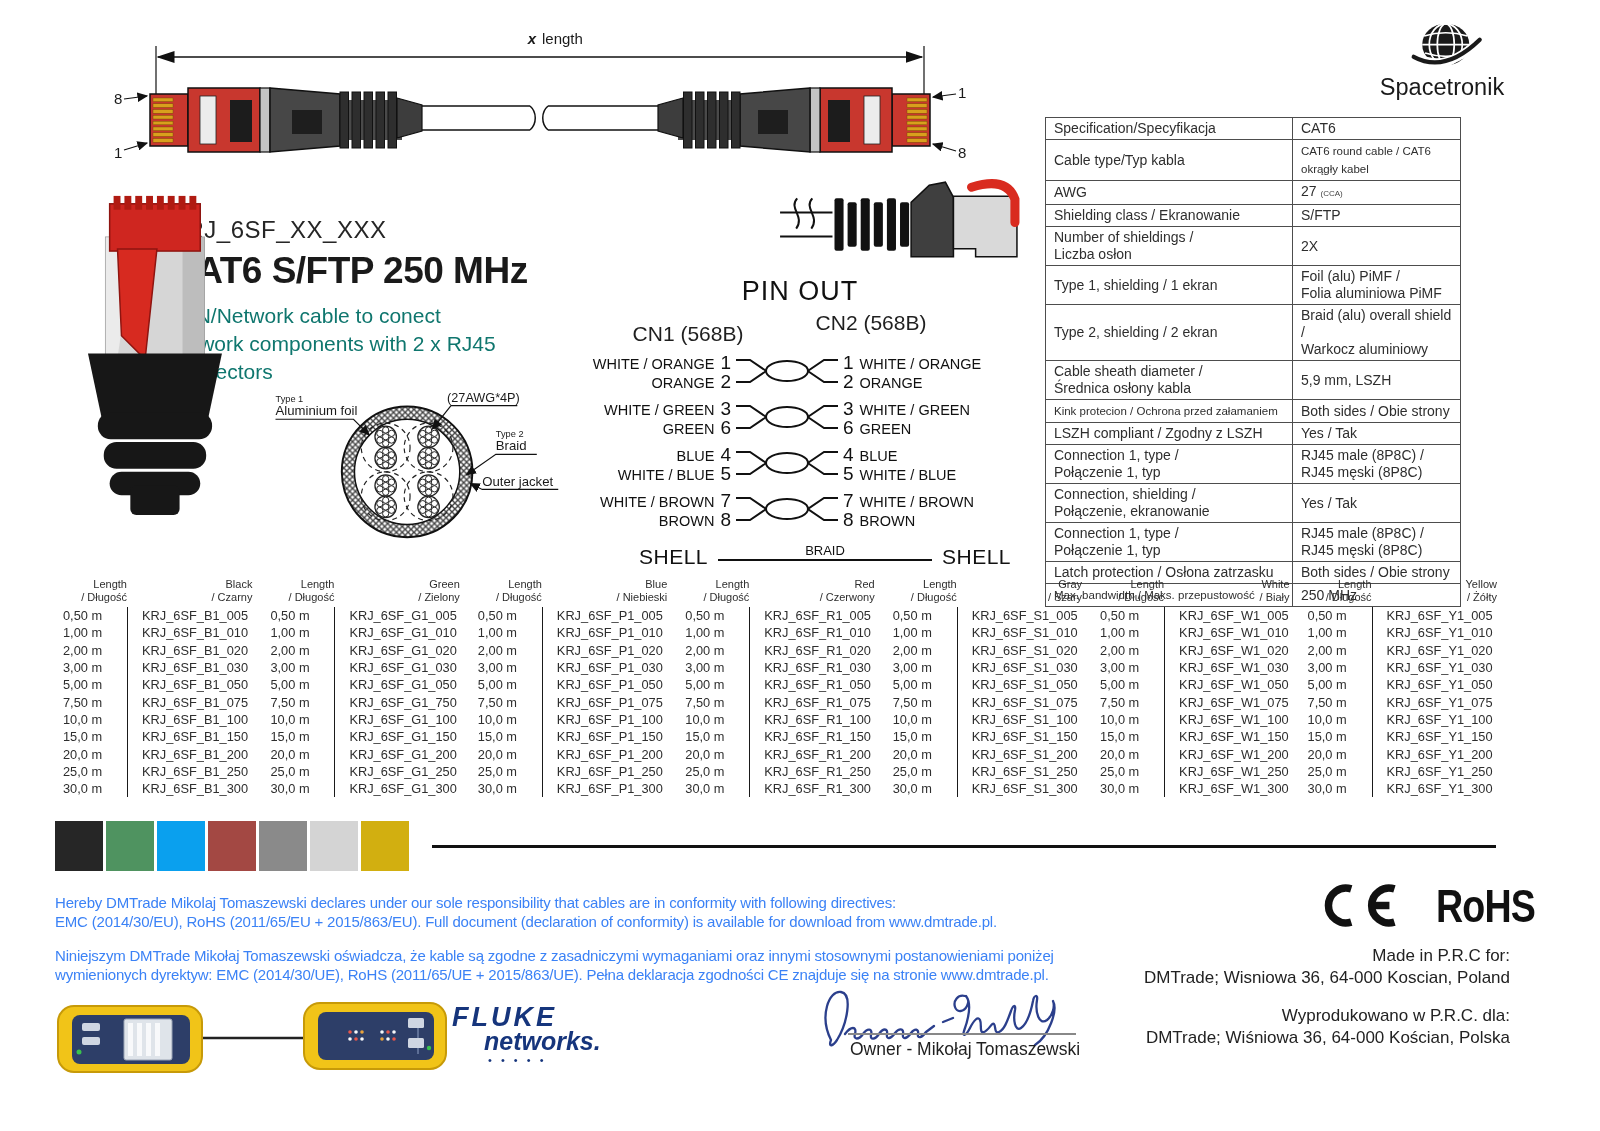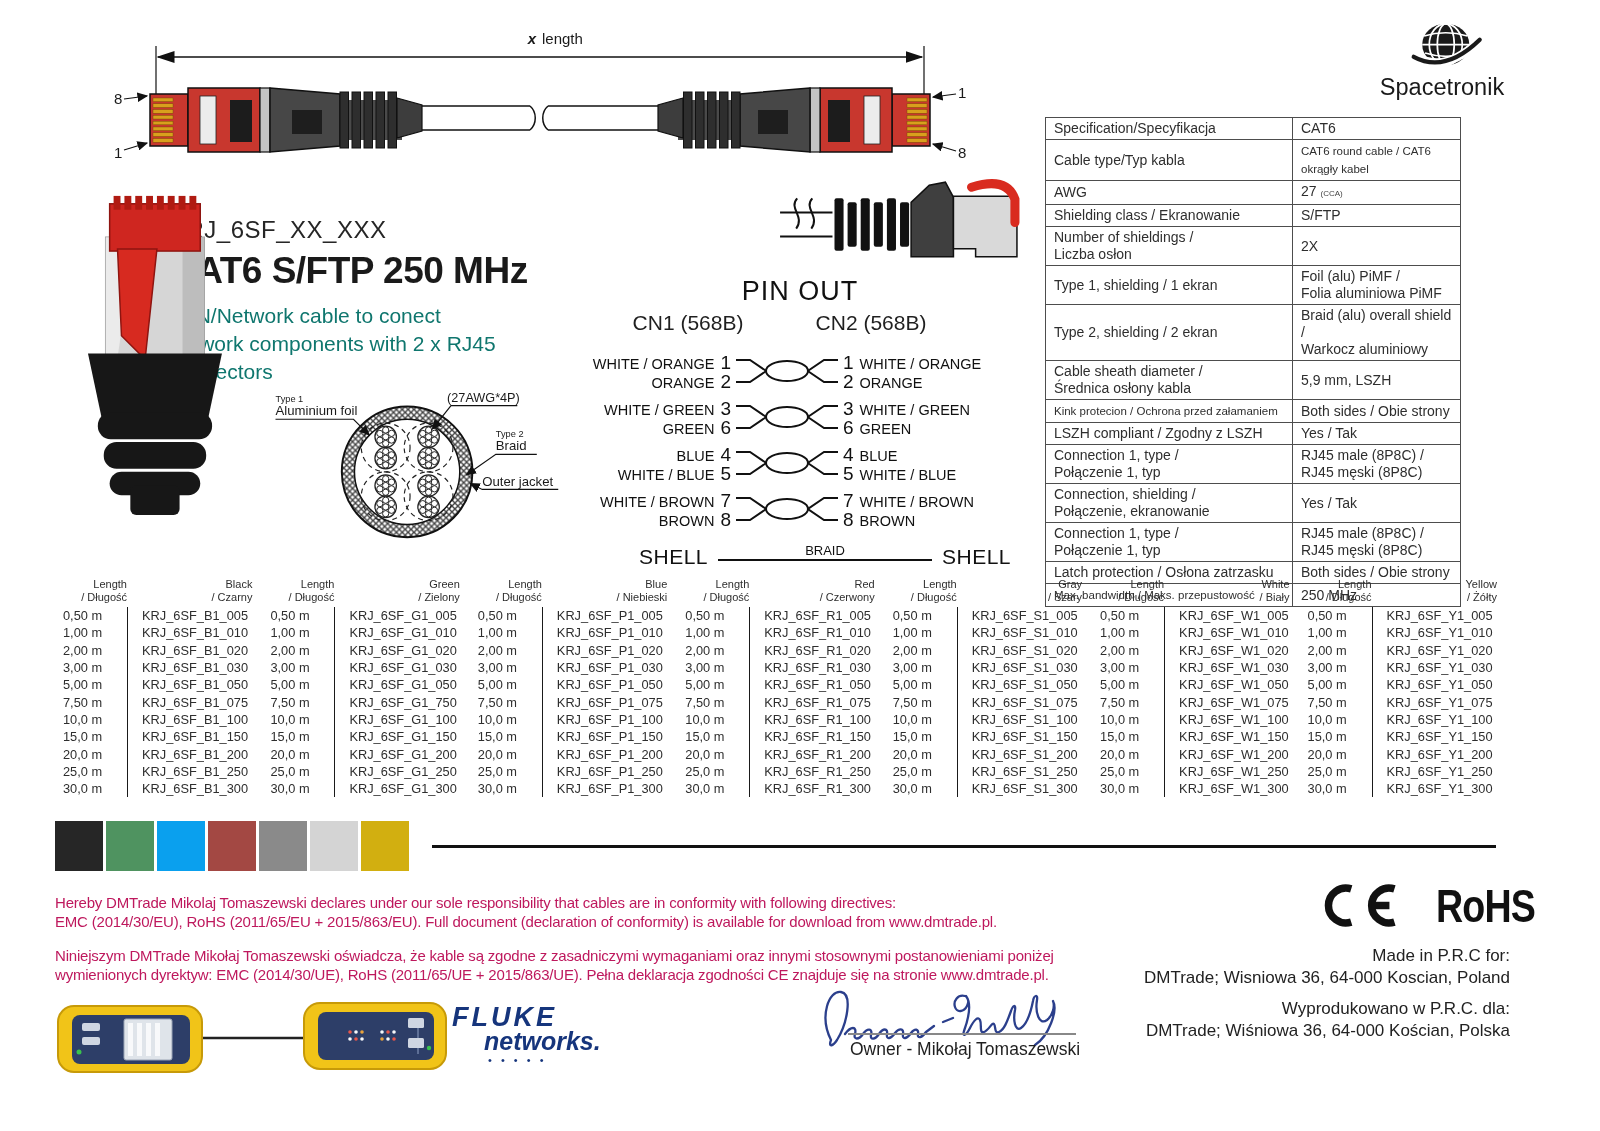--- a/index.html
+++ b/index.html
@@ -21,21 +21,21 @@
 
   
   .rj45-photo { position:absolute; left:57px; top:190px; }
   .cross-section { position:absolute; left:256px; top:386px; }
   .side-connector { position:absolute; left:772px; top:172px; }
 
   
   .pinout { position:absolute; left:583px; top:276px; width:434px; }
   .po-title { text-align:center; font-size:27px; color:#111; letter-spacing:1px; }
   .po-cn-row { position:relative; height:34px; margin-top:4px; }
-  .po-cn1 { position:absolute; left:10px; width:190px; text-align:center; font-size:21px; }
+  .po-cn1 { position:absolute; left:10px; width:190px; text-align:center; font-size:21px;margin-top:11px; }
   .po-cn2 { position:absolute; left:188px; width:200px; text-align:center; font-size:21px; }
   .po-pairs { margin-top:6px; }
   .pp-row { display:flex; align-items:center; margin-bottom:2px; }
   .pp-left { width:148px; }
   .pp-mid { width:102px; margin:0 5px; flex:none; }
   .pp-right { flex:1; }
   .pp-line { height:19.5px; display:flex; align-items:baseline; gap:6px; }
   .pp-left .pp-line { justify-content:flex-end; }
   .pp-num { font-size:19px; line-height:18px; color:#111; }
   .pp-lab { font-size:14.5px; color:#111; }
@@ -61,32 +61,32 @@
   .pt-row { display:flex; height:17.3px; align-items:center; }
   .pt-len { width:72px; font-size:12.8px; color:#2e2e2e; padding-left:8px; }
   .pt-code { flex:1; align-self:stretch; display:flex; align-items:center; border-left:1.5px solid #1a1a1a; font-size:12.8px; color:#2e2e2e; padding-left:14px; }
 
   
   .swatches { position:absolute; left:55px; top:821px; display:flex; gap:3px; }
   .swatch { width:48px; height:50px; }
   .swatch-line { position:absolute; left:432px; top:845px; width:1064px; height:2.5px; background:#111; }
 
   
-  .declaration { position:absolute; left:55px; top:893px; width:1030px; font-size:15px; line-height:19px; color:#be185d; letter-spacing:-.2px; }
+  .declaration { position:absolute; left:55px; top:893px; width:1030px; font-size:15px; line-height:19px; color:#3b82f6; letter-spacing:-.2px; }
   .decl-para { white-space:pre-line; }
   .decl-para + .decl-para { margin-top:15px; }
 
   
   .certs { position:absolute; left:1318px; top:878px; display:flex; align-items:center; gap:10px; }
   .rohs { font-size:47px; font-weight:bold; color:#111; letter-spacing:-1px; transform:scaleX(.8); transform-origin:left center; white-space:nowrap; }
 
   
   .madein { position:absolute; right:90px; top:945px; text-align:right; font-size:17px; line-height:22px; color:#222; }
   .madein-block { white-space:pre-line; }
-  .madein-block + .madein-block { margin-top:9px; }
+  .madein-block + .madein-block { margin-top:16px; }
 
   
   .testers { position:absolute; left:52px; top:992px; }
   .fluke-logo { position:absolute; left:452px; top:1002px; color:#16357c; font-style:italic; }
   .fluke-line1 { font-size:27px; font-weight:bold; letter-spacing:3px; }
   .fluke-line2 { font-size:25px; font-weight:600; margin-left:32px; margin-top:-6px;text-align:right; }
   .fluke-dots { font-size:11px; letter-spacing:3px; margin-left:36px; margin-top:-2px; font-style:normal; }
 
   
   .signature { position:absolute; left:815px; top:982px; }

